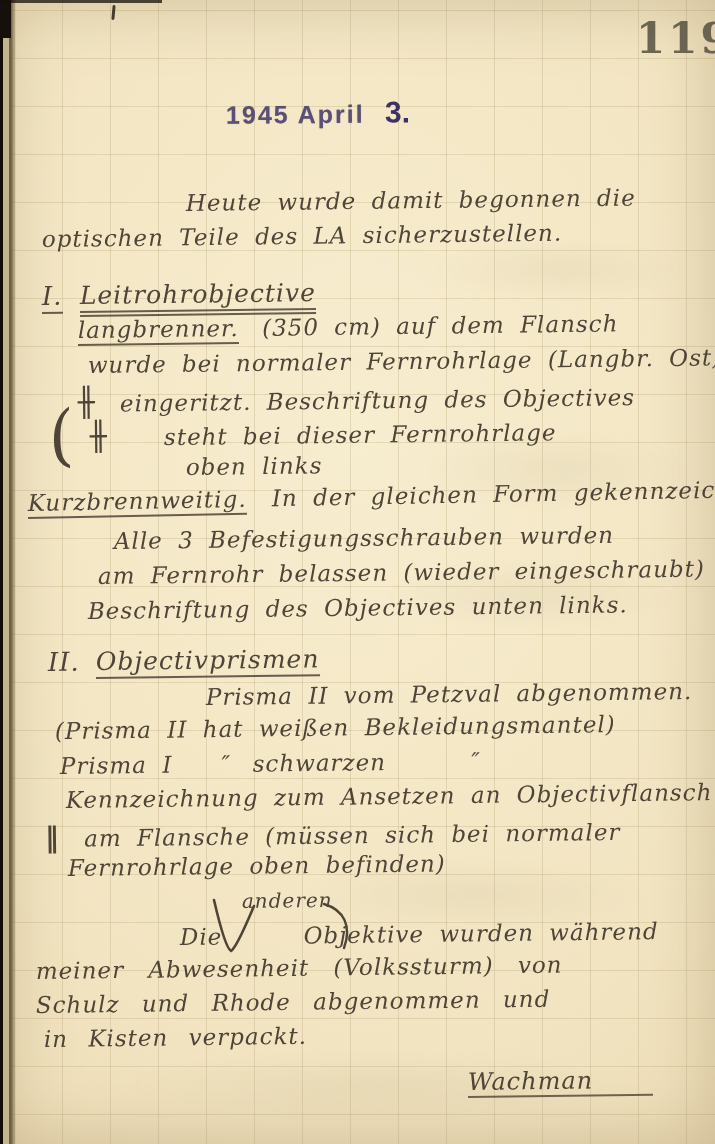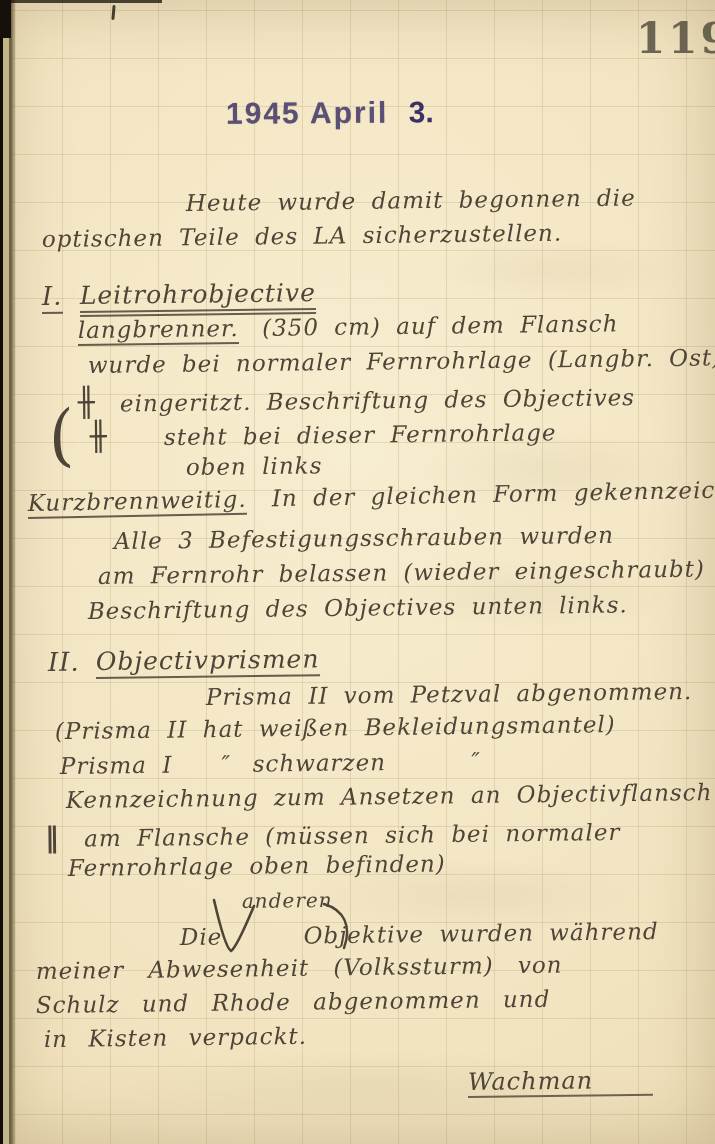--- a/index.html
+++ b/index.html
@@ -30,21 +30,21 @@
   .pagenum{
     position:absolute;top:14px;left:636px;
     font-family:"DejaVu Serif",serif;font-weight:bold;font-size:42px;
     letter-spacing:3px;color:#55503f;opacity:.85;
   }
   .stamp{
     position:absolute;top:96px;left:226px;white-space:nowrap;
     font-family:"Liberation Sans",sans-serif;color:#463b6b;
     transform:rotate(-0.4deg);
   }
-  .stamp .prefix{font-size:30px;font-weight:700;letter-spacing:2px;opacity:.88;text-shadow:0 0 1px rgba(70,59,107,.5);}
+  .stamp .prefix{font-size:25px;font-weight:700;letter-spacing:2px;opacity:.88;text-shadow:0 0 1px rgba(70,59,107,.5);}
   .stamp .day{font-size:30px;font-weight:800;margin-left:16px;color:#3c3166;}
 
   .hand{
     position:absolute;white-space:nowrap;
     font-family:"DejaVu Serif",serif;font-style:italic;
     font-size:23px;color:#4e4437;
     letter-spacing:1px;word-spacing:7px;
     transform:rotate(-0.7deg);transform-origin:left bottom;
   }
   .big{font-size:26px;}

